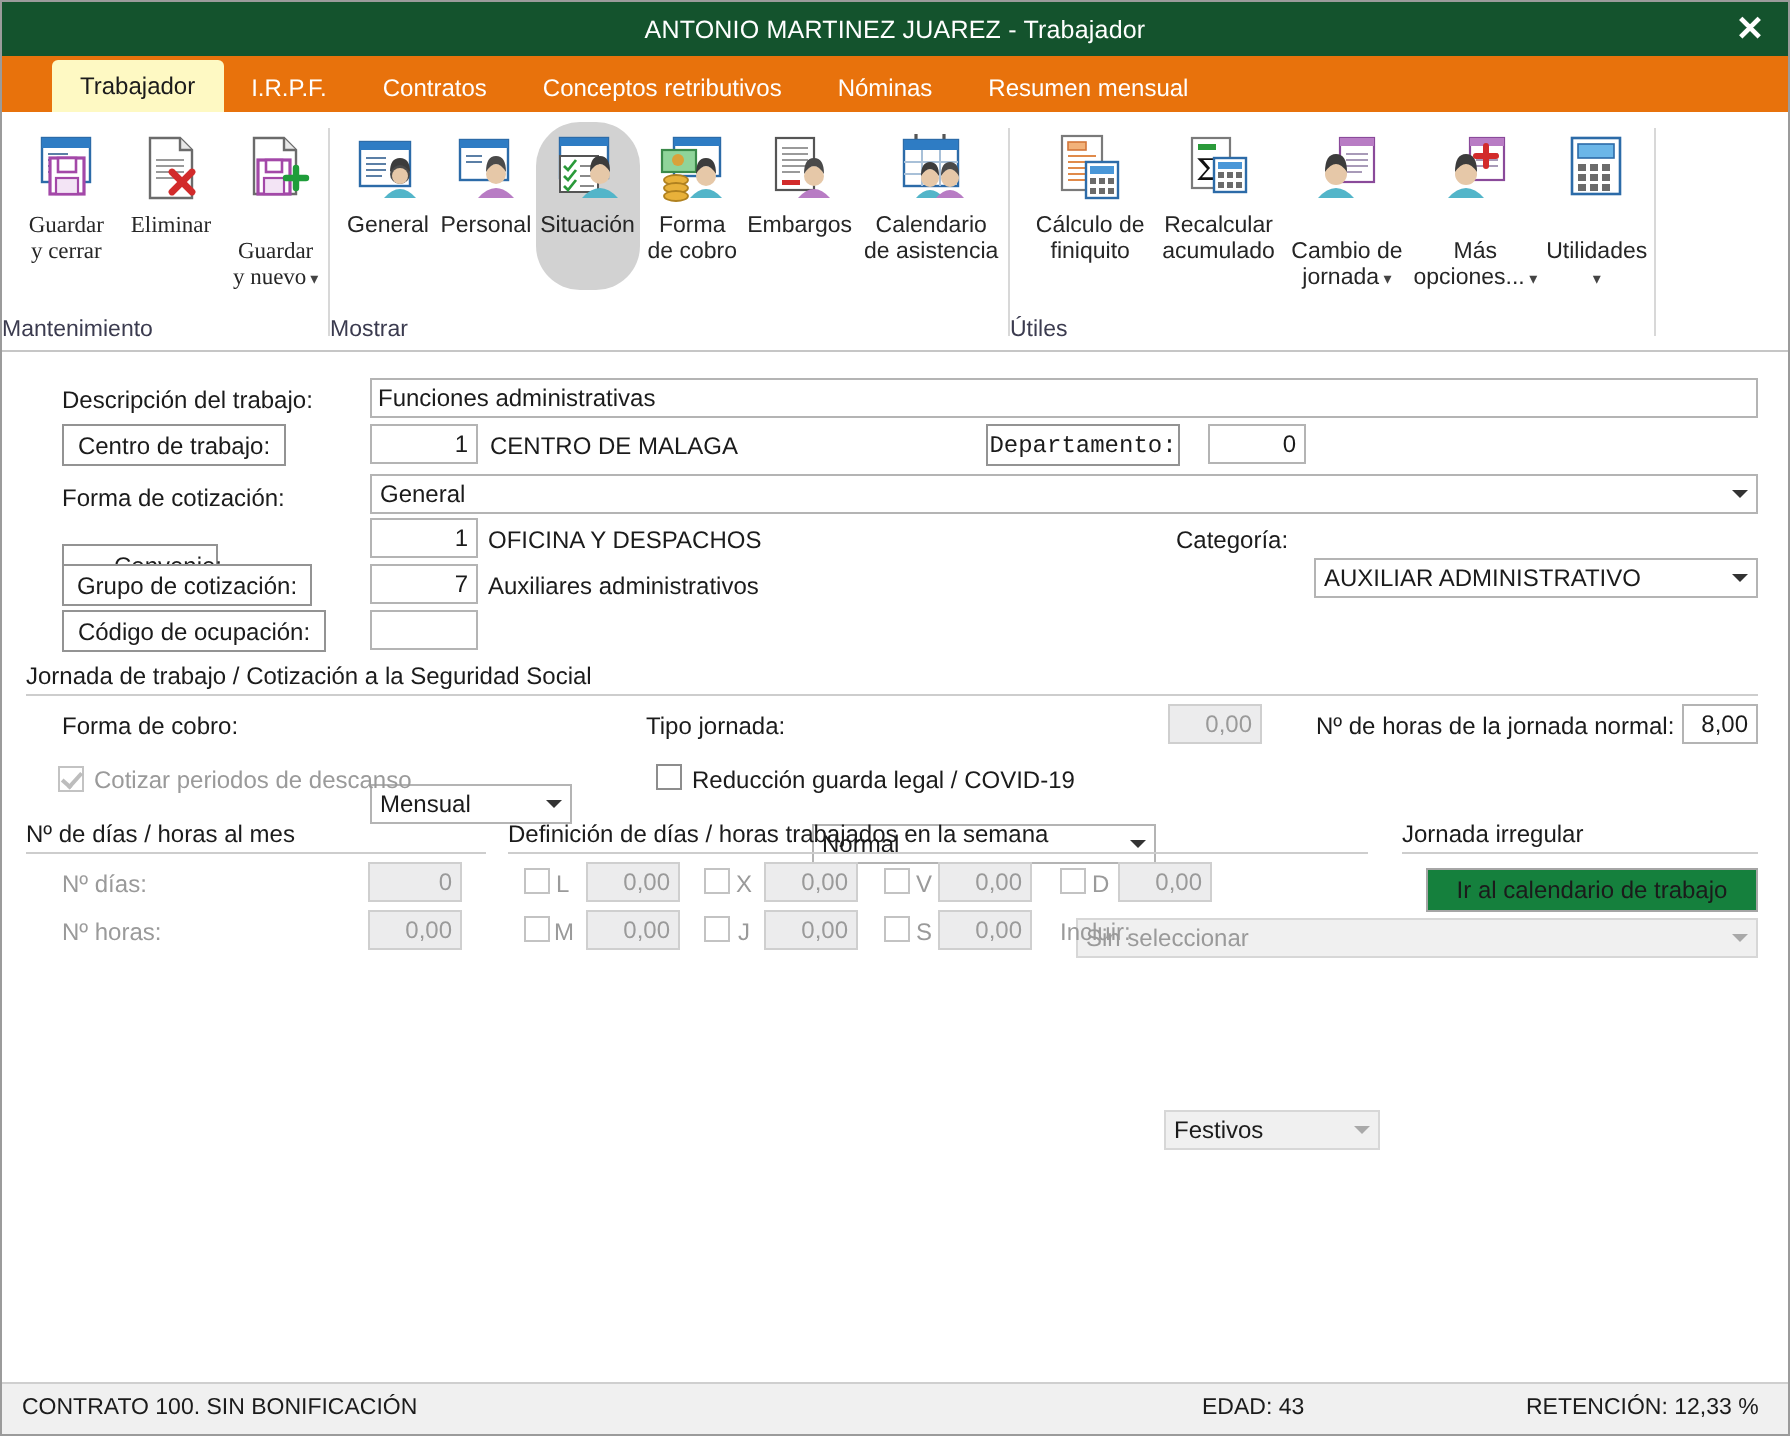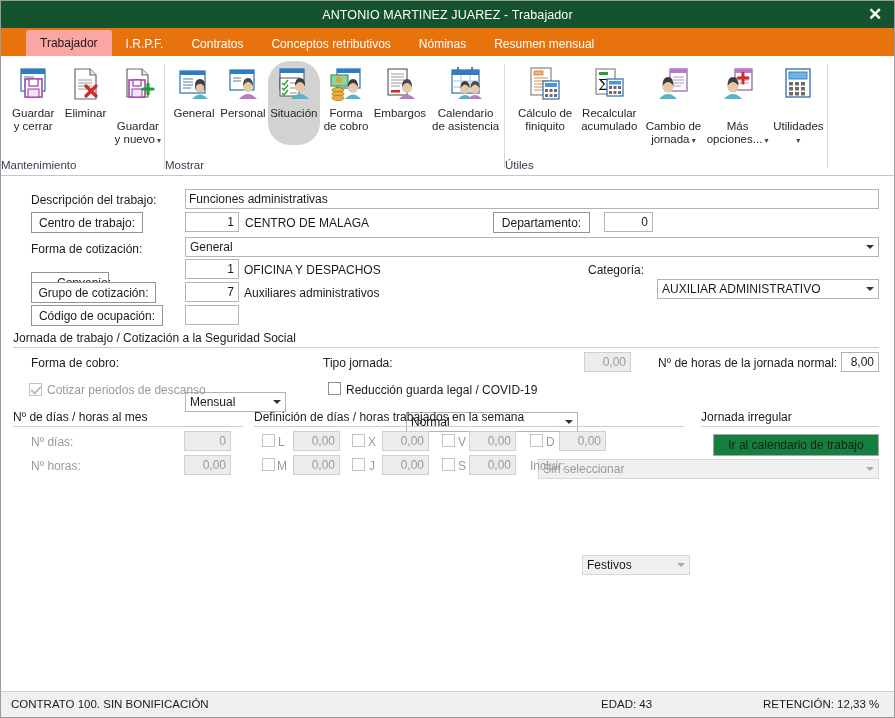--- a/index.html
+++ b/index.html
@@ -49,21 +49,21 @@
   .tab {
     height: 25px;
     padding: 0 14px;
     display: flex; align-items: center;
     color: #ffffff;
     font-size: 12px;
     cursor: pointer;
     white-space: nowrap;
   }
   .tab.active {
-    background: #fca5a5;
+    background: #fef9c3;
     color: #1b1b1b;
     border-top-left-radius: 3px;
     border-top-right-radius: 3px;
     height: 26px;
     font-weight: normal;
   }
 
   
   .ribbon {
     flex: 0 0 120px;
@@ -257,21 +257,21 @@
     <div class="tab">I.R.P.F.</div>
     <div class="tab">Contratos</div>
     <div class="tab">Conceptos retributivos</div>
     <div class="tab">Nóminas</div>
     <div class="tab">Resumen mensual</div>
   </div>
 
   <div class="ribbon">
 
     <div class="rgroup" style="width:163px;">
-      <div class="items" style="padding-left:6px;">
+      <div class="items" style="padding-left:6px;font-family:Liberation Serif, serif;">
         <div class="rbtn">
           <div class="ico">
             <svg width="38" height="38" viewBox="0 0 38 38">
               <rect x="7" y="4" width="24" height="22" fill="#fff" stroke="#2c6ba8" stroke-width="1.2"></rect>
               <rect x="7" y="4" width="24" height="5" fill="#2e7cc4"></rect>
               <g stroke="#5b7fa6" stroke-width="1">
                 <line x1="10" y1="12" x2="20" y2="12"></line>
                   <line x1="10" y1="15" x2="20" y2="15"></line>
                 <line x1="10" y1="18" x2="20" y2="18"></line>
                   <line x1="10" y1="21" x2="18" y2="21"></line>
@@ -591,21 +591,21 @@
   </div>
 
   <div class="body">
 
     <div class="abs fieldlabel" style="left:30px; top:17px;">Descripción del trabajo:</div>
     <div class="abs txt" style="left:184px; top:13px; width:694px;">Funciones administrativas</div>
 
     <div class="abs btnlabel" style="left:30px; top:36px; width:112px;">Centro de trabajo:</div>
     <div class="abs txt num" style="left:184px; top:36px; width:54px;">1</div>
     <div class="abs staticval" style="left:244px; top:40px;">CENTRO DE MALAGA</div>
-    <div class="abs btnlabel" style="left:492px; top:36px; width:97px;">Departamento:</div>
+    <div class="abs btnlabel" style="left:492px; top:36px; width:97px;font-family:Liberation Mono, monospace;">Departamento:</div>
     <div class="abs txt num" style="left:603px; top:36px; width:49px;">0</div>
 
     <div class="abs fieldlabel" style="left:30px; top:66px;">Forma de cotización:</div>
     <div class="abs combo" style="left:184px; top:61px; width:694px;">
       <span>General</span>
       <span class="arrow">
           <i></i>
         </span>
     </div>
 

